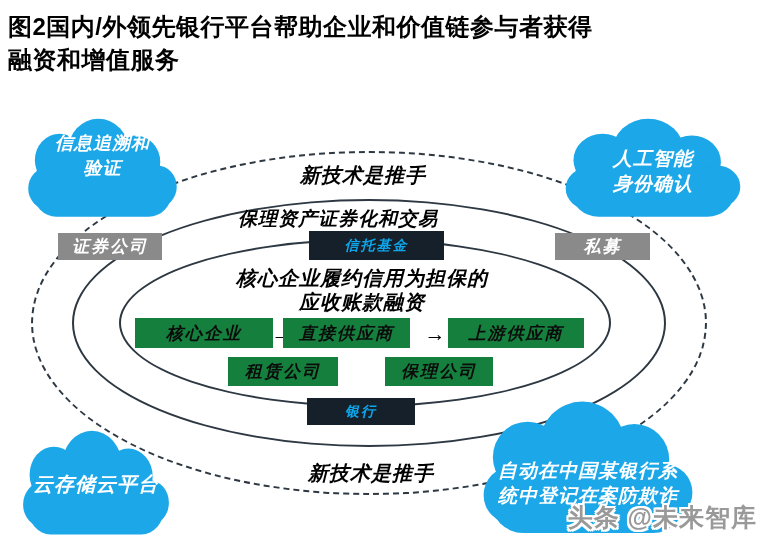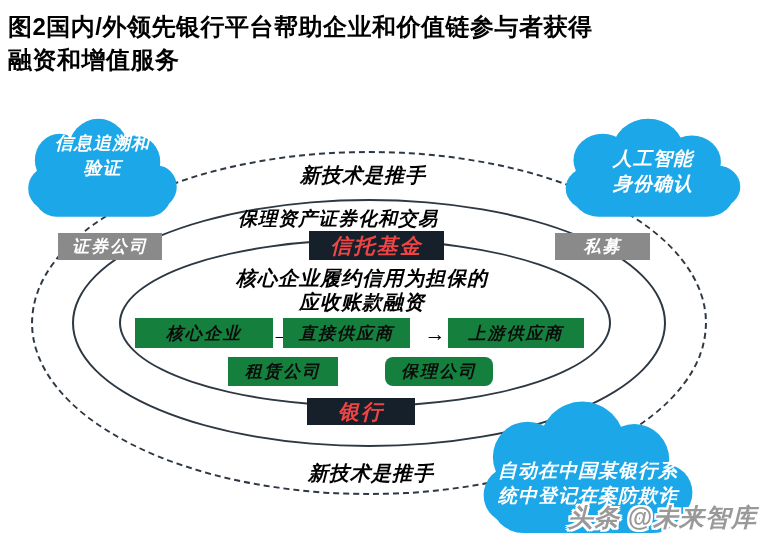--- a/index.html
+++ b/index.html
@@ -22,41 +22,40 @@
   .kai { font-family:"DejaVu Serif", serif; font-style:italic; font-weight:bold; }
   .ring-label {
     position:absolute; transform:translateX(-50%); white-space:nowrap;
     color:#000; z-index:3; letter-spacing:1px;
   }
   
   .box {
     position:absolute; display:flex; align-items:center; justify-content:center;
     z-index:3; white-space:nowrap;
   }
-  .darkbox  { background:#15202b; color:#ef4444; font-size:21px; letter-spacing:2px;font-family:Liberation Mono, monospace; }
+  .darkbox  { background:#15202b; color:#0ea5e9; font-size:14px; letter-spacing:2px;font-family:Liberation Mono, monospace; }
   .graybox  { background:#8a8a8a; color:#fff; font-size:17px; letter-spacing:2px; }
   .lightbox { background:#15803d; color:#0b0b0b; font-size:17px; letter-spacing:2px; }
   .arrow {
     position:absolute; z-index:3; width:24px; text-align:center;
     font-size:21px; font-weight:bold; color:#000;
   }
   
   .cloud { position:absolute; z-index:5; }
   .cloud svg { position:absolute; left:0; top:0; width:100%; height:100%; fill:#1ba7e8; }
   .cloud-text {
     position:absolute; left:0; width:100%; text-align:center; color:#fff;
     z-index:6; letter-spacing:1px;
   }
   
   .watermark {
     position:absolute; right:3px; bottom:6px; z-index:9;
     font-size:25px; font-weight:bold; color:#999999; letter-spacing:1px;
     text-shadow:-2px -2px 0 #fff, 2px -2px 0 #fff, -2px 2px 0 #fff, 2px 2px 0 #fff,
                  0 -2px 0 #fff, 0 2px 0 #fff, -2px 0 0 #fff, 2px 0 0 #fff;
-    font-style:italic;
   }
   .hidden-defs { position:absolute; width:0; height:0; overflow:hidden; }
 </style>
 </head>
 <body>
 
 <div class="stage">
 
   <svg class="hidden-defs" aria-hidden="true">
     <symbol id="cloudShape" viewBox="0 0 200 120" preserveAspectRatio="none">
@@ -91,21 +90,21 @@
   <div class="ring-label kai" style="left:362px; top:265px; font-size:20px;text-align:right;">核心企业履约信用为担保的</div>
   <div class="ring-label kai" style="left:362px; top:289px; font-size:20px;">应收账款融资</div>
 
   <div class="box lightbox kai" style="left:135px; top:318px; width:138px; height:30px;">核心企业</div>
   <span class="arrow" style="left:270px; top:322px;">→</span>
   <div class="box lightbox kai" style="left:283px; top:318px; width:127px; height:30px;">直接供应商</div>
   <span class="arrow" style="left:423px; top:322px;">→</span>
   <div class="box lightbox kai" style="left:448px; top:318px; width:136px; height:30px;">上游供应商</div>
 
   <div class="box lightbox kai" style="left:228px; top:357px; width:110px; height:29px;">租赁公司</div>
-  <div class="box lightbox kai" style="left:385px; top:357px; width:108px; height:29px;border-radius:8px;">保理公司</div>
+  <div class="box lightbox kai" style="left:385px; top:357px; width:108px; height:29px;">保理公司</div>
 
   <div class="cloud" style="left:20px; top:116px; width:165px; height:106px;">
     <svg viewBox="0 0 200 120" preserveAspectRatio="none">
         <use href="#cloudShape"></use>
       </svg>
     <div class="cloud-text kai" style="top:14px; font-size:18px; line-height:25px;">
       <div>信息追溯和</div>
       <div>验证</div>
     </div>
   </div>
@@ -113,20 +112,28 @@
   <div class="cloud" style="left:556px; top:116px; width:194px; height:106px;">
     <svg viewBox="0 0 200 120" preserveAspectRatio="none">
         <use href="#cloudShape"></use>
       </svg>
     <div class="cloud-text kai" style="top:30px; font-size:19px; line-height:25px;">
       <div>人工智能</div>
       <div>身份确认</div>
     </div>
   </div>
 
+  <div class="cloud" style="left:15px; top:428px; width:162px; height:112px;">
+    <svg viewBox="0 0 200 120" preserveAspectRatio="none">
+        <use href="#cloudShape"></use>
+      </svg>
+    <div class="cloud-text kai" style="top:44px; font-size:20px; line-height:25px;">
+      <div>云存储云平台</div>
+    </div>
+  </div>
 
   <div class="cloud" style="left:472px; top:398px; width:232px; height:142px;">
     <svg viewBox="0 0 200 120" preserveAspectRatio="none">
         <use href="#cloudShape"></use>
       </svg>
     <div class="cloud-text kai" style="top:46px; font-size:19px; line-height:25px;margin-top:14px;">
       <div>自动在中国某银行系</div>
       <div>统中登记在案防欺诈</div>
     </div>
   </div>

